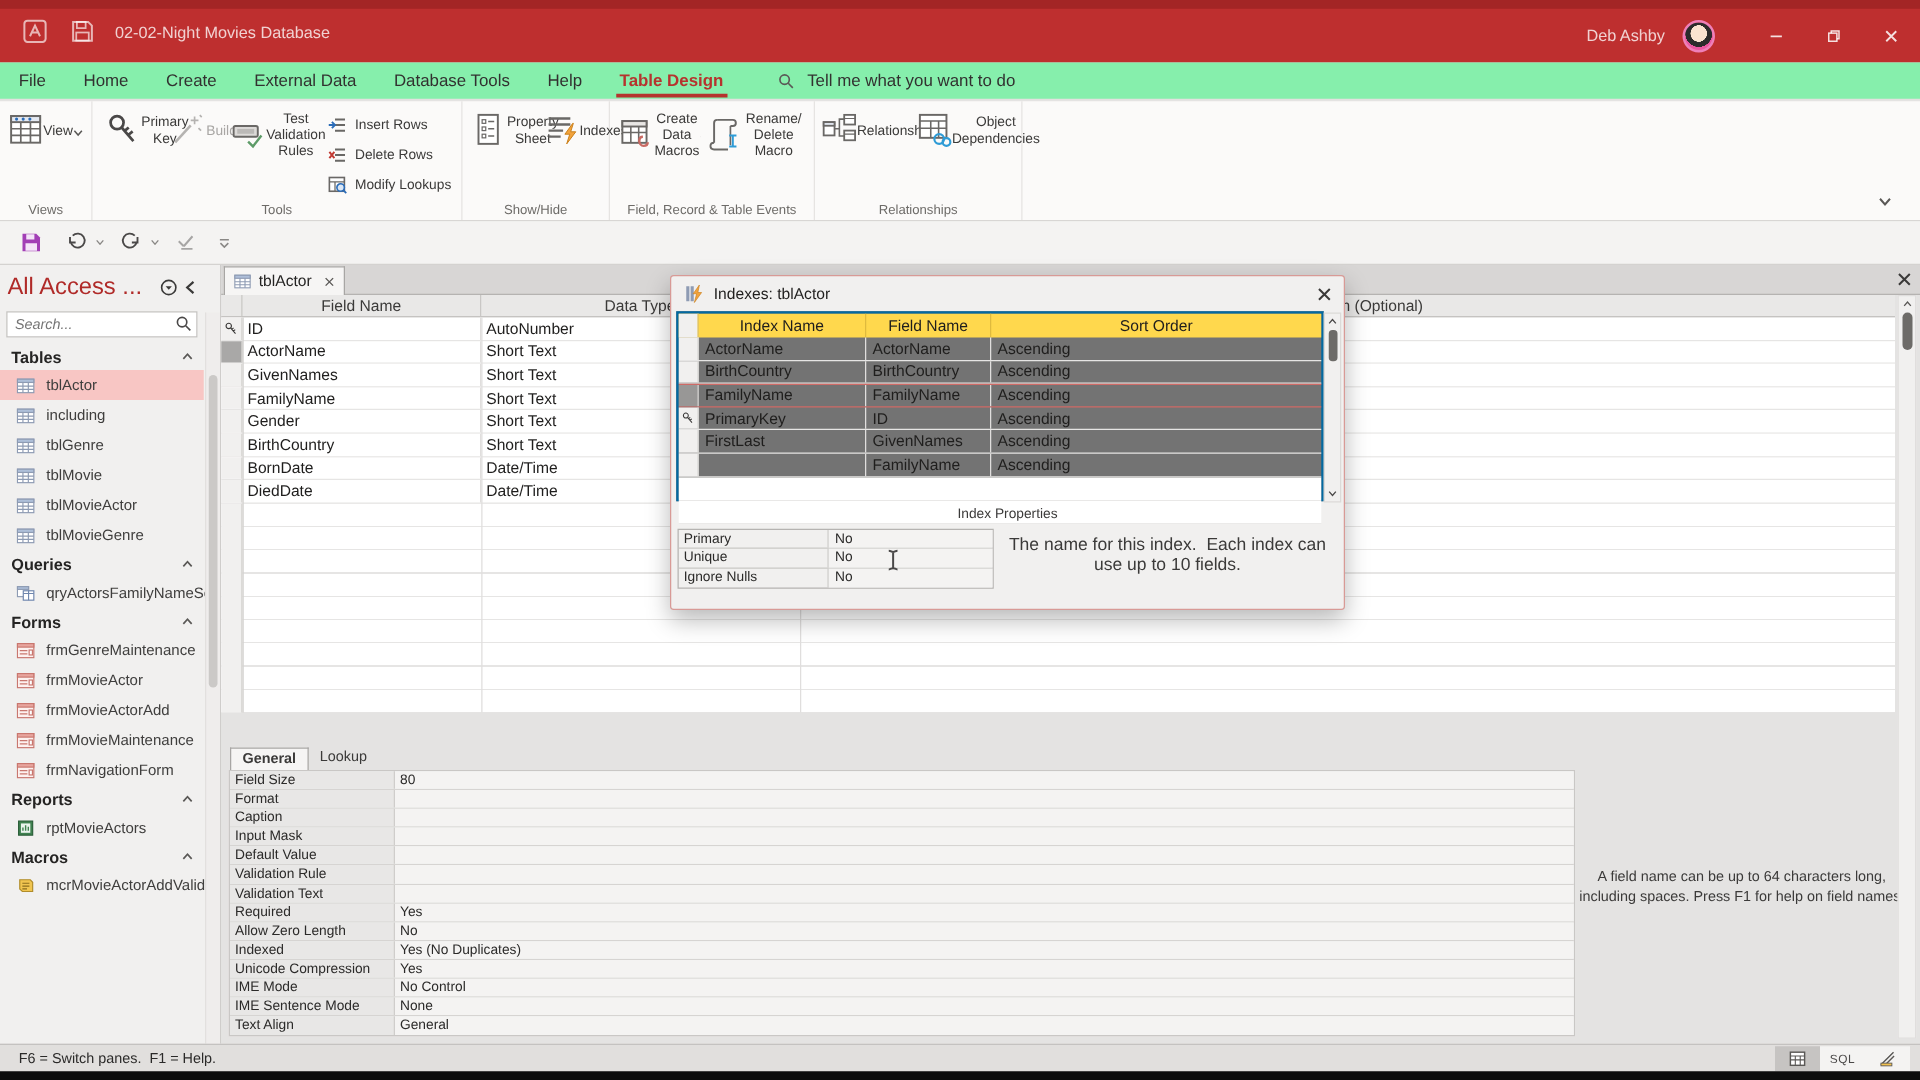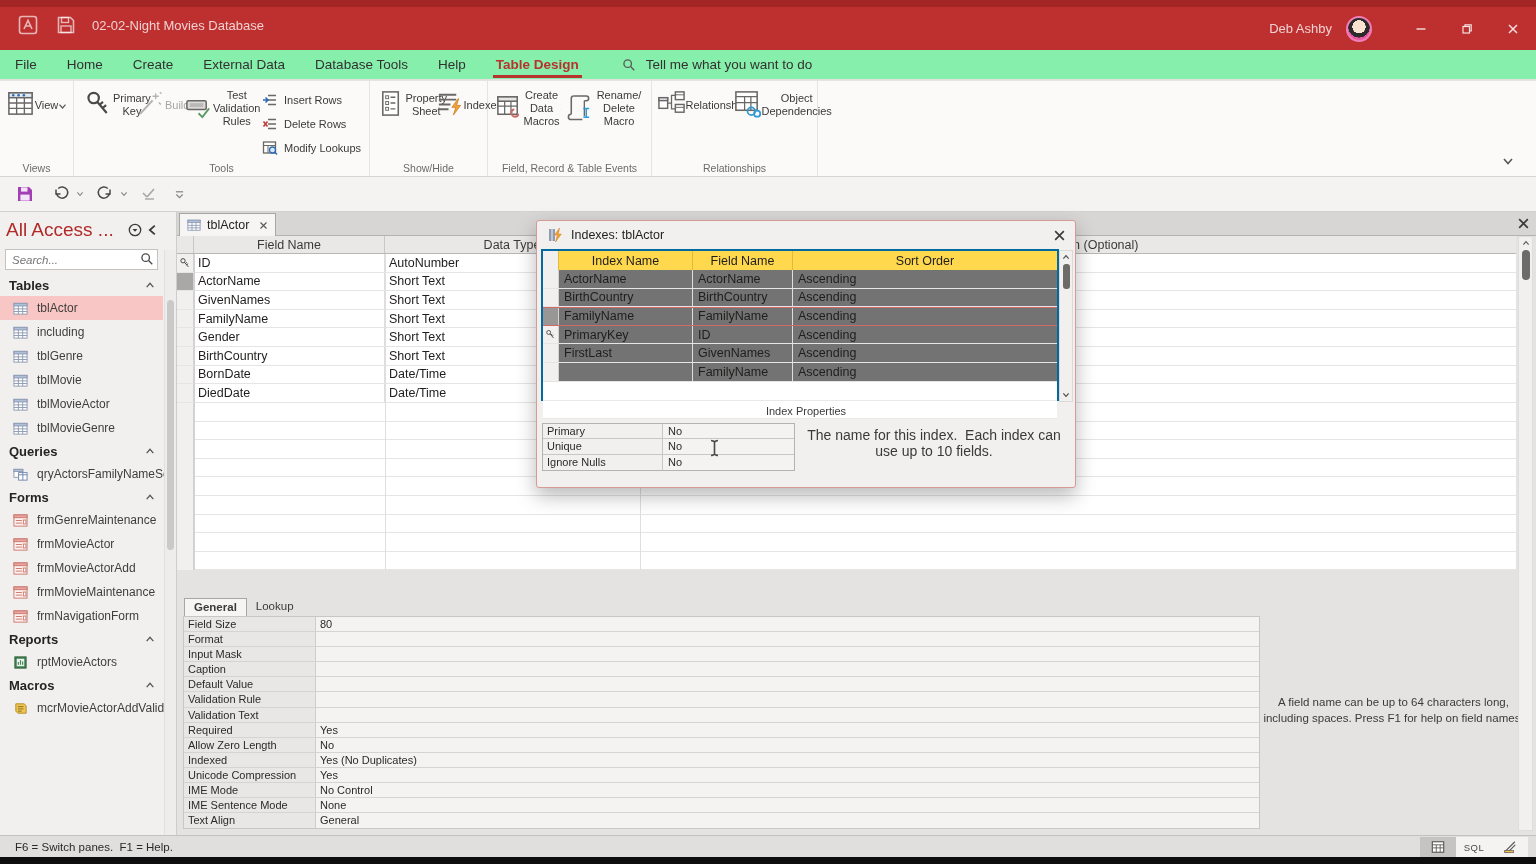--- a/index.html
+++ b/index.html
@@ -755,25 +755,25 @@
     <div class="fpgrid">
       <div class="fprow">
           <div class="fplab">Field Size</div>
           <div class="fpval">80</div>
         </div>
       <div class="fprow">
           <div class="fplab">Format</div>
           <div class="fpval"></div>
         </div>
       <div class="fprow">
+          <div class="fplab">Caption</div>
+          <div class="fpval"></div>
+        </div>
+      <div class="fprow">
           <div class="fplab">Input Mask</div>
-          <div class="fpval"></div>
-        </div>
-      <div class="fprow">
-          <div class="fplab">Caption</div>
           <div class="fpval"></div>
         </div>
       <div class="fprow">
           <div class="fplab">Default Value</div>
           <div class="fpval"></div>
         </div>
       <div class="fprow">
           <div class="fplab">Validation Rule</div>
           <div class="fpval"></div>
         </div>

